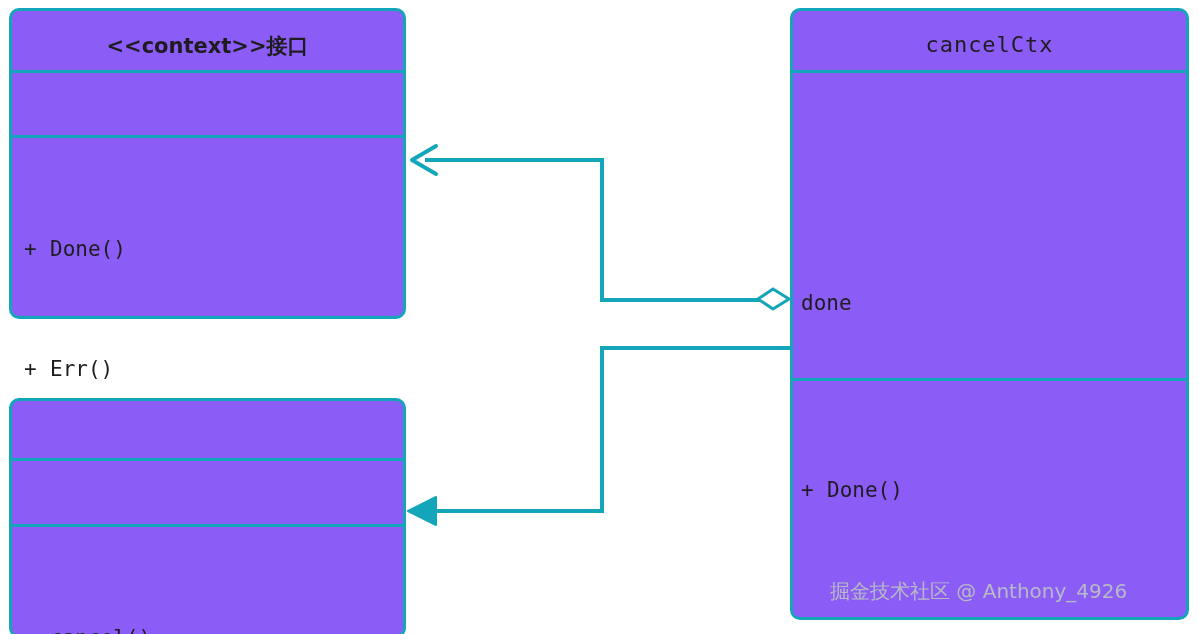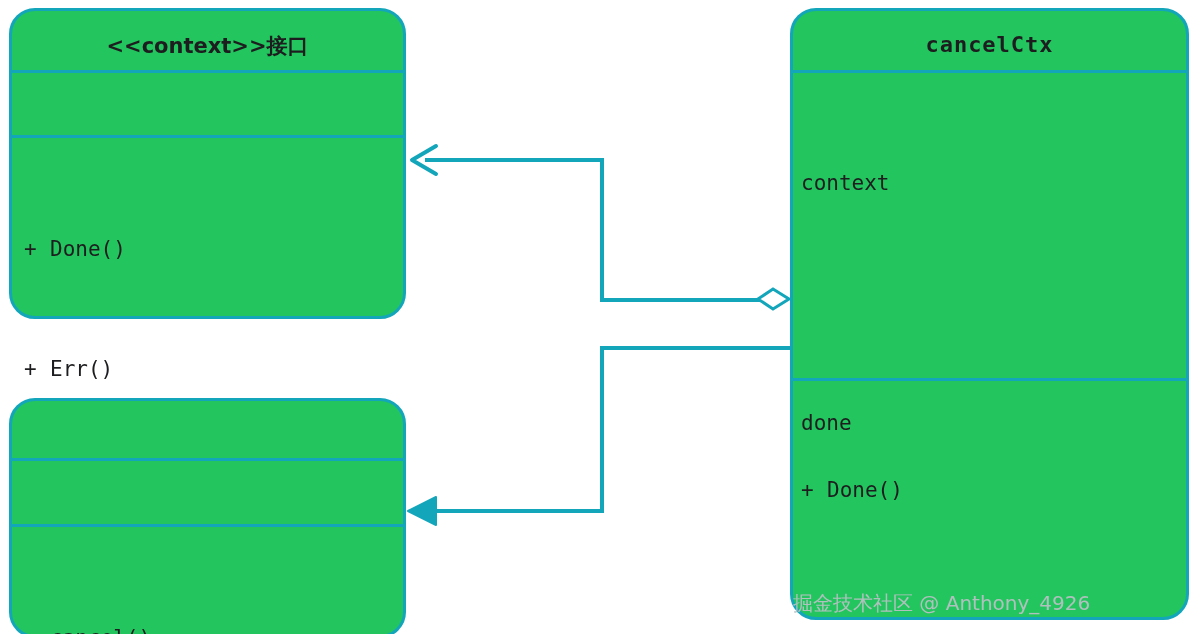--- a/index.html
+++ b/index.html
@@ -14,39 +14,39 @@
     background: #ffffff;
     overflow: hidden;
     font-family: "DejaVu Sans Mono", monospace;
   }
 
   
   .uml-box {
     position: absolute;
     box-sizing: border-box;
     border: 3px solid #13A6BB;
-    border-radius: 26px;
-    background: #22c55e;
+    border-radius: 10px;
+    background: #8b5cf6;
   }
   .uml-title {
     position: absolute;
     left: 0;
     right: 0;
     text-align: center;
     color: #1d1d1f;
     white-space: nowrap;
   }
   .uml-title.iface {
     font-family: "DejaVu Sans", sans-serif;
     font-weight: bold;
     font-size: 21px;
   }
   .uml-title.plain {
     font-family: "DejaVu Sans Mono", monospace;
-    font-weight: bold;
+    font-weight: normal;
     font-size: 22px;
     letter-spacing: 1px;
   }
   .divider {
     position: absolute;
     height: 3px;
     background: #13A6BB;
   }
   .member-list {
     position: absolute;
@@ -125,31 +125,30 @@
       
     </div>
   </div>
 
   <div class="uml-box" style="left:790px; top:8px; width:399px; height:612px;">
     <div class="uml-title plain" style="top:21px;">cancelCtx</div>
     <div class="divider" style="left:-1px; top:59px; width:397px;"></div>
     <div class="divider" style="left:-1px; top:367px; width:397px;"></div>
 
     <div class="member-list" style="left:8px; top:72px;">
-      <div class="row"><span>context</span></div>
       <div class="row blank"><span></span></div>
       <div class="row"><span>done</span></div>
       
       
       
     </div>
 
     <div class="member-list" style="left:8px; top:379px;">
       <div class="row"><span class="vis">+</span><span>Done()</span></div>
       
       
       
     </div>
   </div>
 
-  <div class="watermark" style="left:793px; top:578px;margin-top:12px;">掘金技术社区 @ Anthony_4926</div>
+  <div class="watermark" style="left:830px; top:578px;">掘金技术社区 @ Anthony_4926</div>
 
 </div>
 
 </body></html>

